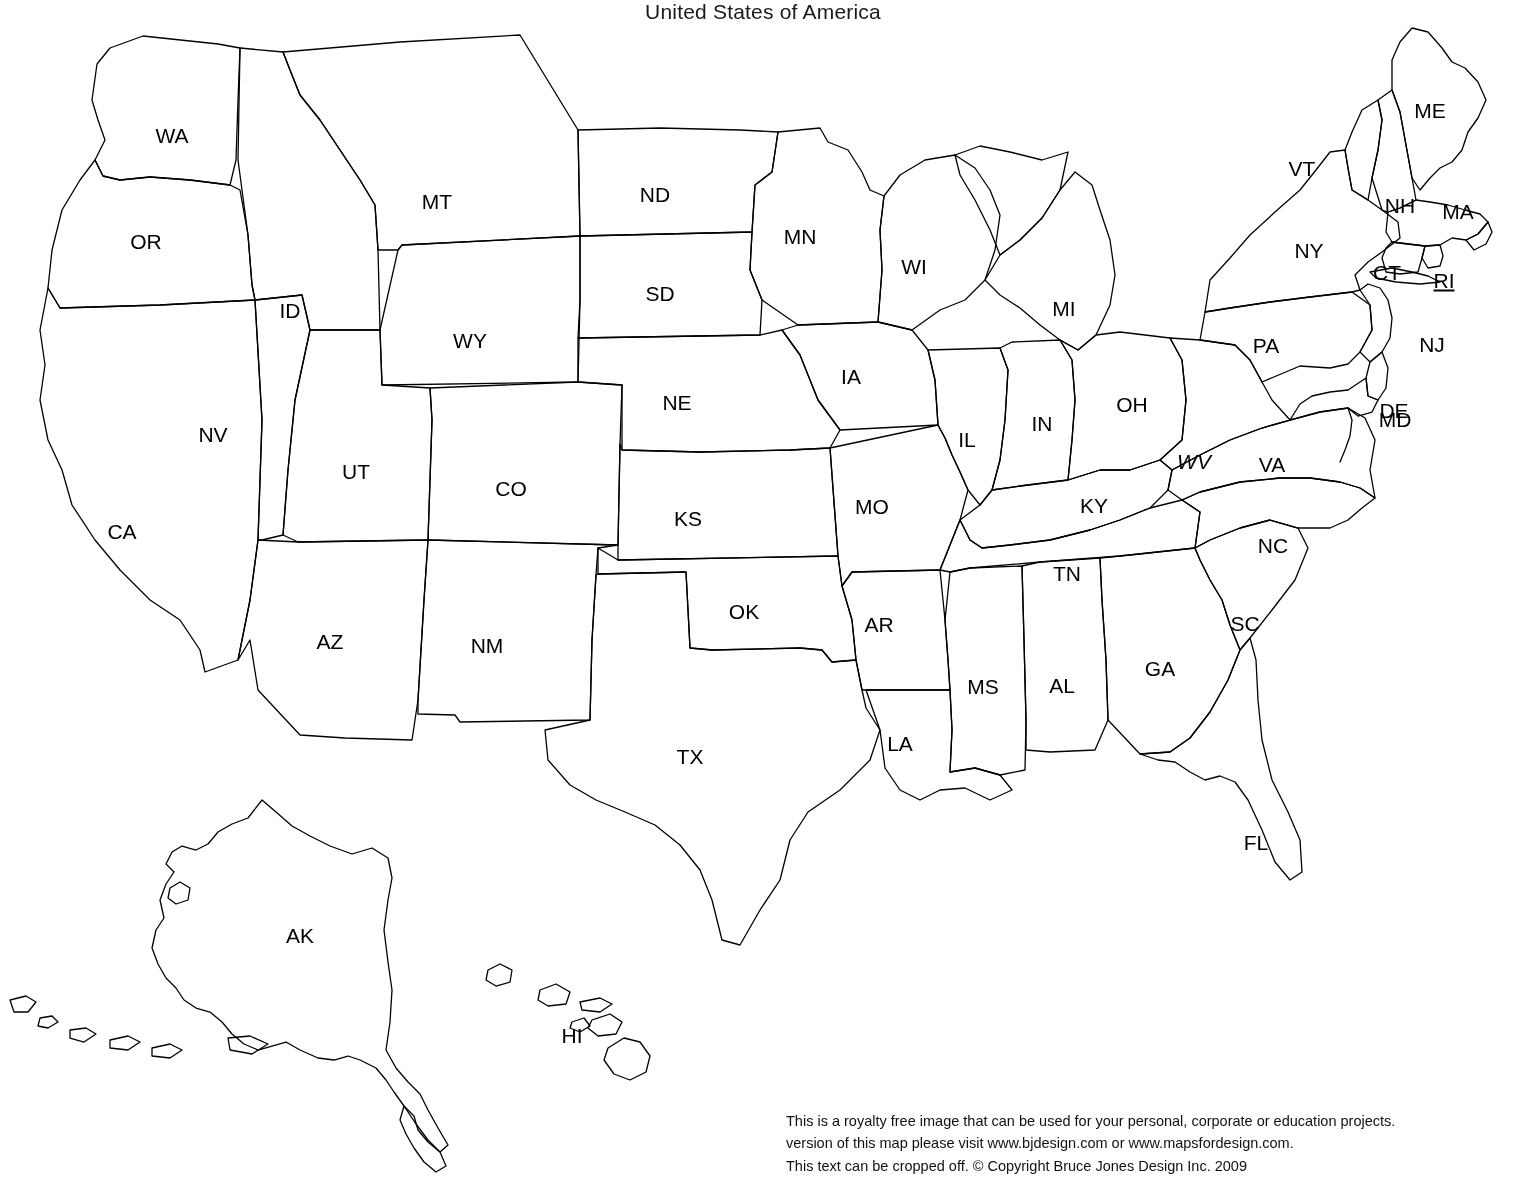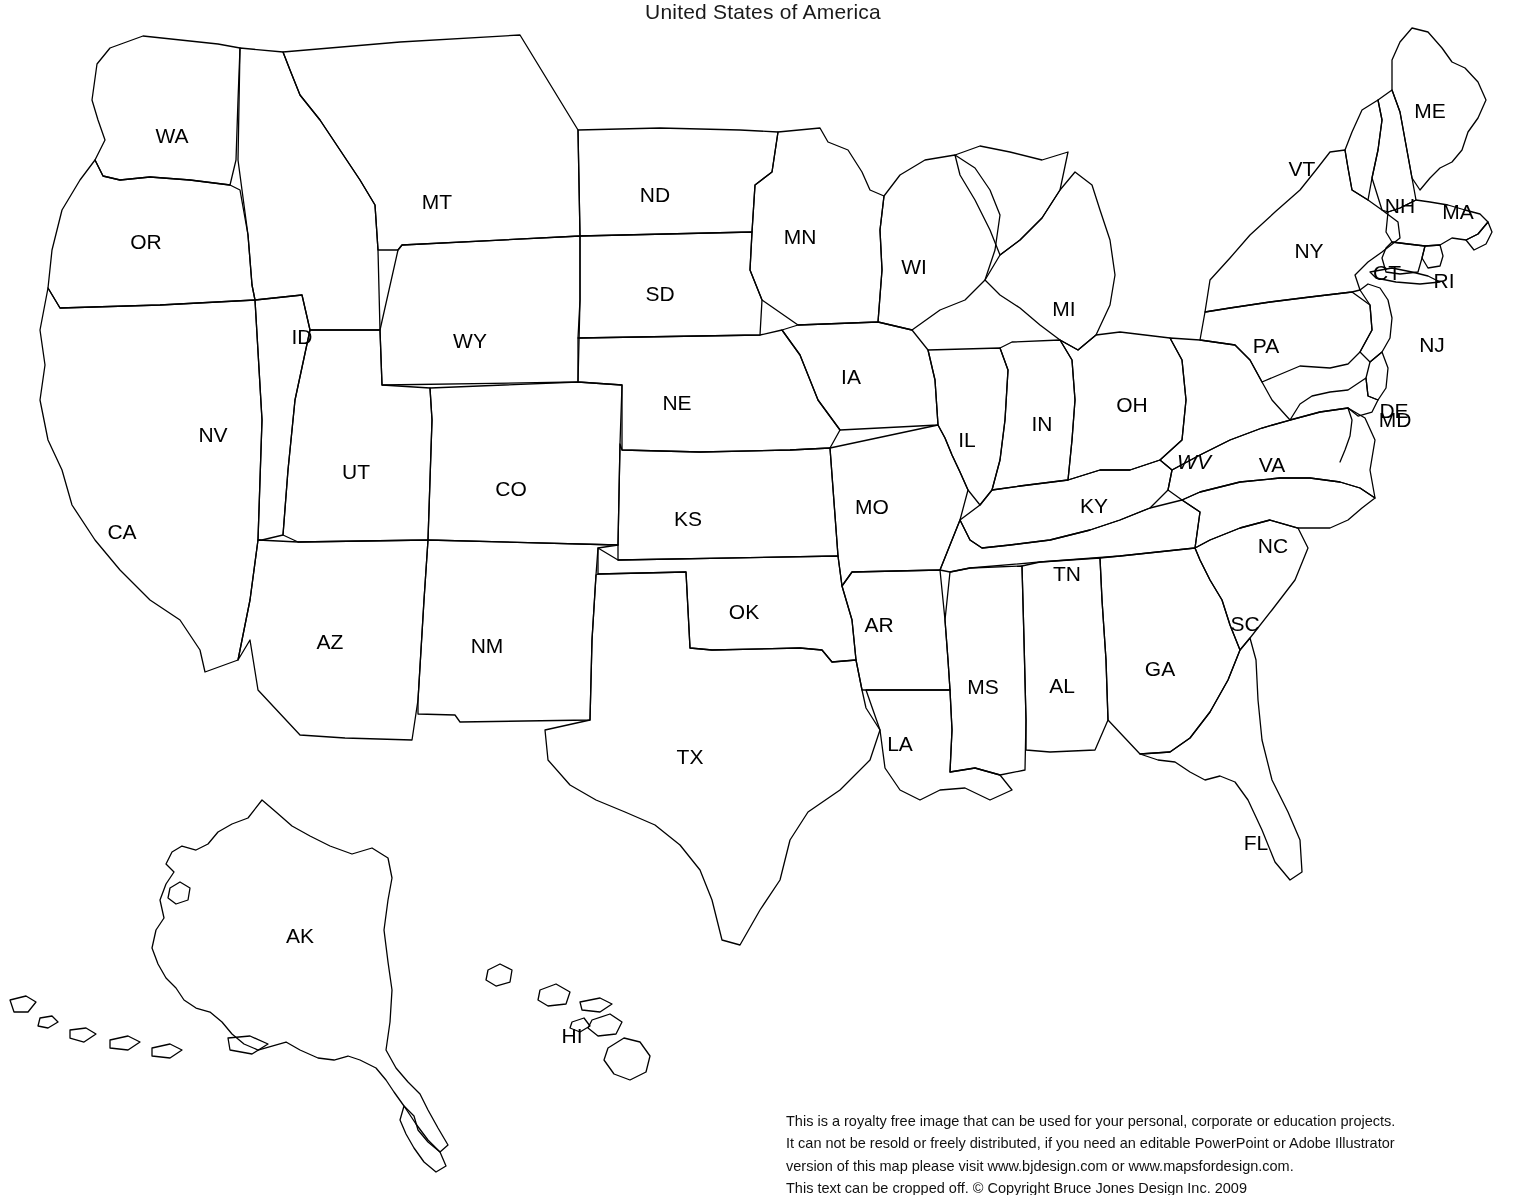--- a/index.html
+++ b/index.html
@@ -180,21 +180,21 @@
     <path d="M540,990 L556,984 L570,992 L566,1004 L548,1006 L538,1000 Z"></path>
     <path d="M580,1002 L600,998 L612,1004 L600,1012 L582,1010 Z"></path>
     <path d="M592,1020 L610,1014 L622,1022 L616,1034 L598,1036 L588,1028 Z"></path>
     <path d="M572,1022 L584,1018 L590,1026 L580,1032 L570,1028 Z"></path>
     <path d="M608,1048 L624,1038 L640,1042 L650,1056 L646,1072 L630,1080 L614,1074 L604,1060 Z"></path>
 
   </svg>
 
   <div class="state-label" style="left:172px;top:135px;">WA</div>
   <div class="state-label" style="left:146px;top:241px;">OR</div>
-  <div class="state-label" style="left:302px;top:310px;margin-top:26px;">ID</div>
+  <div class="state-label" style="left:290px;top:310px;">ID</div>
   <div class="state-label" style="left:437px;top:201px;">MT</div>
   <div class="state-label" style="left:655px;top:194px;">ND</div>
   <div class="state-label" style="left:660px;top:293px;">SD</div>
   <div class="state-label" style="left:800px;top:236px;">MN</div>
   <div class="state-label" style="left:914px;top:266px;">WI</div>
   <div class="state-label" style="left:1064px;top:308px;">MI</div>
   <div class="state-label" style="left:470px;top:340px;">WY</div>
   <div class="state-label" style="left:213px;top:434px;">NV</div>
   <div class="state-label" style="left:122px;top:531px;">CA</div>
   <div class="state-label" style="left:356px;top:471px;">UT</div>
@@ -204,21 +204,21 @@
   <div class="state-label" style="left:967px;top:439px;">IL</div>
   <div class="state-label" style="left:1042px;top:423px;">IN</div>
   <div class="state-label" style="left:1132px;top:404px;">OH</div>
   <div class="state-label" style="left:1266px;top:345px;">PA</div>
   <div class="state-label" style="left:1309px;top:250px;">NY</div>
   <div class="state-label" style="left:1294px;top:168px;padding-left:16px;">VT</div>
   <div class="state-label" style="left:1400px;top:205px;">NH</div>
   <div class="state-label" style="left:1430px;top:110px;">ME</div>
   <div class="state-label" style="left:1458px;top:211px;">MA</div>
   <div class="state-label" style="left:1387px;top:272px;">CT</div>
-  <div class="state-label" style="left:1444px;top:280px;">RI</div>
+  <div class="state-label" style="left:1444px;top:280px;text-decoration:underline;">RI</div>
   <div class="state-label" style="left:1432px;top:344px;">NJ</div>
   <div class="state-label" style="left:1394px;top:394px;margin-top:16px;">DE</div>
   <div class="state-label" style="left:1395px;top:419px;">MD</div>
   <div class="state-label" style="left:1194px;top:461px;font-style:italic;">WV</div>
   <div class="state-label" style="left:1272px;top:464px;">VA</div>
   <div class="state-label" style="left:1094px;top:505px;">KY</div>
   <div class="state-label" style="left:872px;top:506px;">MO</div>
   <div class="state-label" style="left:688px;top:518px;">KS</div>
   <div class="state-label" style="left:744px;top:611px;">OK</div>
   <div class="state-label" style="left:879px;top:624px;">AR</div>
@@ -231,18 +231,17 @@
   <div class="state-label" style="left:900px;top:743px;">LA</div>
   <div class="state-label" style="left:1256px;top:842px;">FL</div>
   <div class="state-label" style="left:690px;top:756px;">TX</div>
   <div class="state-label" style="left:487px;top:645px;">NM</div>
   <div class="state-label" style="left:330px;top:641px;">AZ</div>
   <div class="state-label" style="left:300px;top:935px;">AK</div>
   <div class="state-label" style="left:572px;top:1035px;">HI</div>
 
   <div class="credit">
     <div>This is a royalty free image that can be used for your personal, corporate or education projects.</div>
-    <div>It can not be resold or freely distributed, if you need an editable PowerPoint or Adobe Illustrator</div>
     <div>version of this map please visit www.bjdesign.com or www.mapsfordesign.com.</div>
     <div>This text can be cropped off.  © Copyright Bruce Jones Design Inc. 2009</div>
   </div>
 
 </div>
 
 </body></html>

